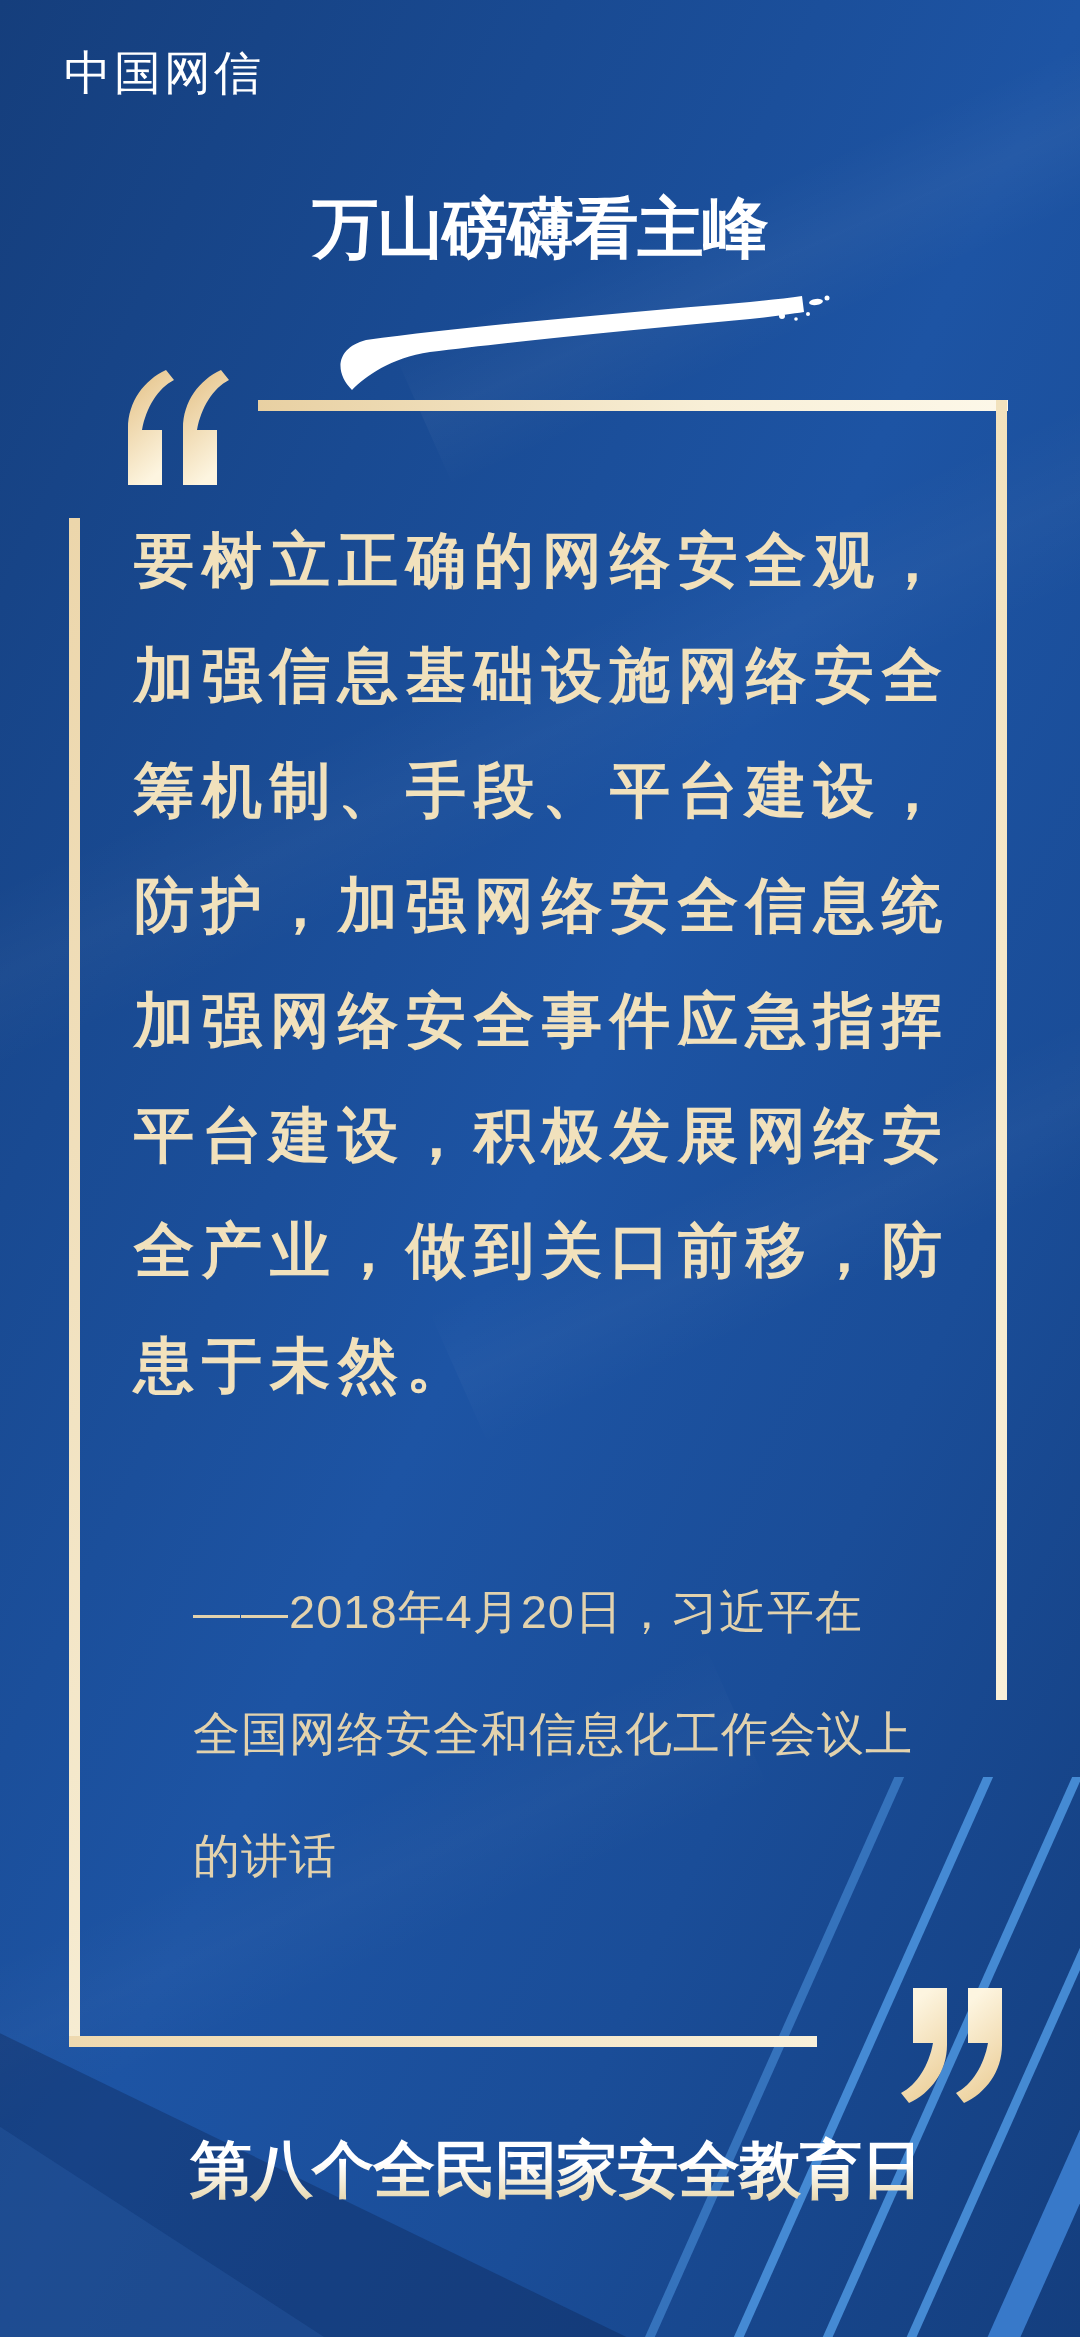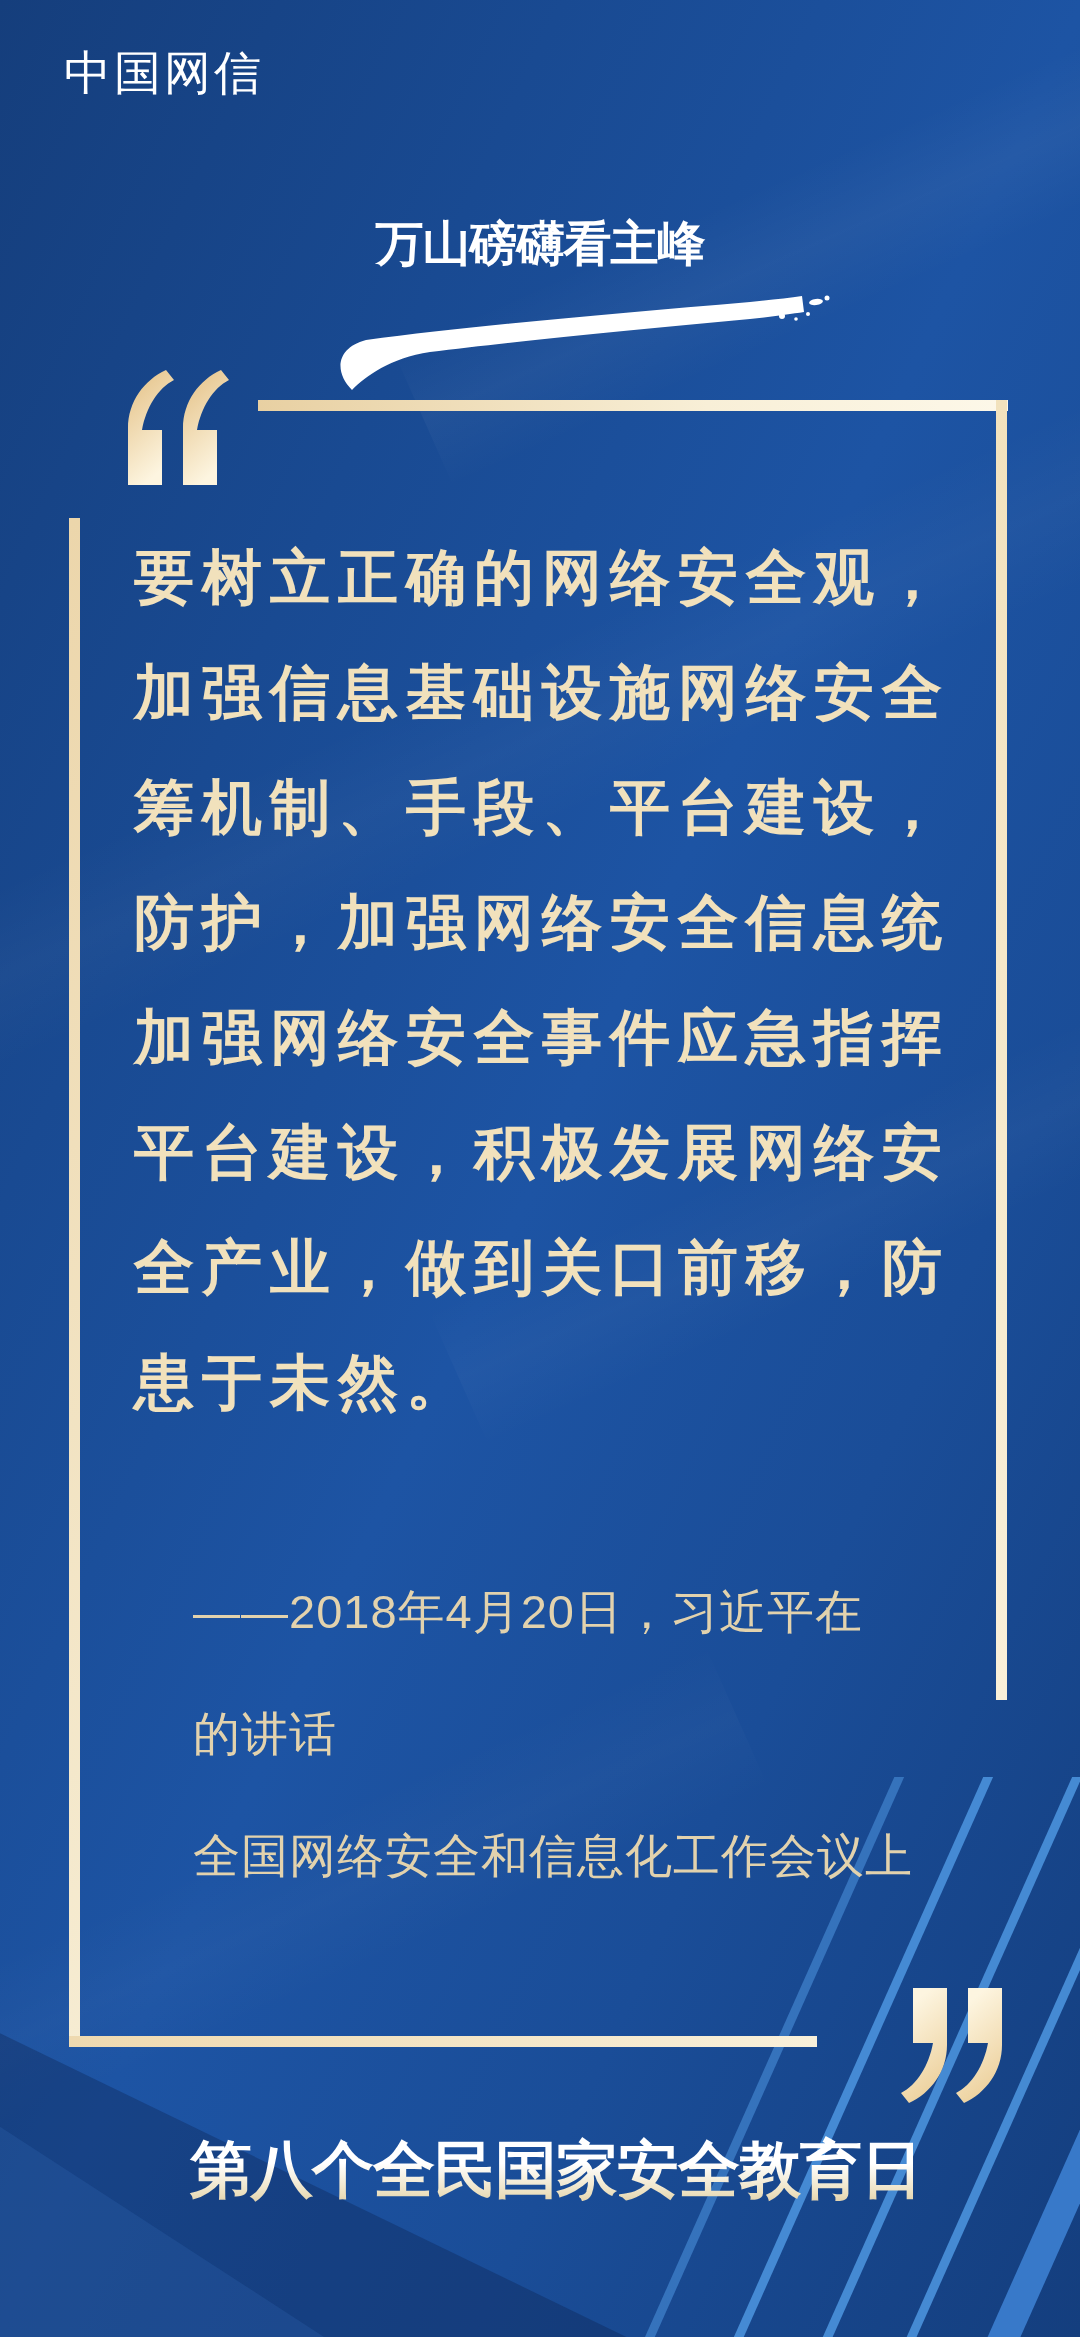--- a/index.html
+++ b/index.html
@@ -27,35 +27,35 @@
   .stripes{position:absolute;right:0;bottom:0;width:480px;height:560px;overflow:hidden;}
   .stripe{position:absolute;width:9px;height:900px;background:#4e96e0;opacity:.85;transform:rotate(24deg);transform-origin:center;}
   .stripe.s1{left:130px;top:-80px;opacity:.55;}
   .stripe.s2{left:210px;top:-60px;}
   .stripe.s3{left:290px;top:-40px;}
   .stripe.s4{left:365px;top:-20px;}
   .stripe.s5{left:438px;top:0;width:30px;background:#3c7fd0;opacity:.9;}
 
   .logo{position:absolute;left:64px;top:42px;color:#ffffff;font-size:47px;font-weight:normal;letter-spacing:3px;}
 
-  .main-title{position:absolute;left:0;top:212px;width:100%;text-align:center;color:#ffffff;font-size:48px;font-weight:bold;letter-spacing:-1px;}
+  .main-title{position:absolute;left:0;top:184px;width:100%;text-align:center;color:#ffffff;font-size:66px;font-weight:bold;letter-spacing:-1px;}
 
   .brush{position:absolute;left:330px;top:288px;width:500px;height:110px;}
 
   
   .frame-line{position:absolute;}
   .frame-top{left:258px;top:400px;width:750px;height:11px;background:linear-gradient(90deg,#e8d0a2,#f8efd7 60%,#fdf8e9);}
   .frame-right{left:996px;top:400px;width:11px;height:1300px;background:linear-gradient(180deg,#f2e2bd,#f9f0d9);}
   .frame-left{left:69px;top:518px;width:11px;height:1529px;background:linear-gradient(180deg,#ecd6ab,#f6ecd2);}
   .frame-bottom{left:69px;top:2036px;width:748px;height:11px;background:linear-gradient(90deg,#eed9b0,#f8f0da);}
 
   .quote-open{position:absolute;left:128px;top:368px;width:104px;height:120px;}
   .quote-close{position:absolute;left:898px;top:1985px;width:104px;height:120px;}
 
-  .quote-text{position:absolute;left:134px;top:520px;width:880px;}
+  .quote-text{position:absolute;left:134px;top:503px;width:880px;}
   .quote-text .qline{display:block;height:115px;line-height:115px;font-size:60px;font-weight:bold;letter-spacing:8px;color:#f1e1bc;white-space:nowrap;}
 
   .attribution{position:absolute;left:193px;top:1551px;width:820px;}
   .attribution .aline{display:block;height:122px;line-height:122px;font-size:47px;letter-spacing:1px;color:#e2d2ad;white-space:nowrap;}
 
   .footer-title{position:absolute;left:0;top:2128px;width:100%;text-align:center;font-size:62px;font-weight:bold;letter-spacing:-1px;color:#f6efdd;padding-left:16px;}
   @supports ((-webkit-background-clip:text) or (background-clip:text)){
     .footer-title{
       background:linear-gradient(180deg,#ffffff 42%,#ece0bf 78%,#d5c298 100%);
       -webkit-background-clip:text;background-clip:text;color:transparent;
@@ -116,22 +116,22 @@
     <span class="qline">筹机制、手段、平台建设，</span>
     <span class="qline">防护，加强网络安全信息统</span>
     <span class="qline">加强网络安全事件应急指挥</span>
     <span class="qline">平台建设，积极发展网络安</span>
     <span class="qline">全产业，做到关口前移，防</span>
     <span class="qline">患于未然。</span>
   </div>
 
   <div class="attribution">
     <span class="aline">——2018年4月20日，习近平在</span>
+    <span class="aline">全国网络安全和信息化工作会议上</span>
     <span class="aline">的讲话</span>
-    <span class="aline">全国网络安全和信息化工作会议上</span>
   </div>
 
   <svg class="quote-close" viewBox="0 0 104 120" xmlns="http://www.w3.org/2000/svg">
     <defs>
       <linearGradient id="gq2" x1="0" y1="0" x2="0.35" y2="1">
         <stop offset="0" stop-color="#e9c econ"></stop>
         <stop offset="0" stop-color="#e9c98f"></stop>
         <stop offset="1" stop-color="#fdf5e0"></stop>
       </linearGradient>
     </defs>

